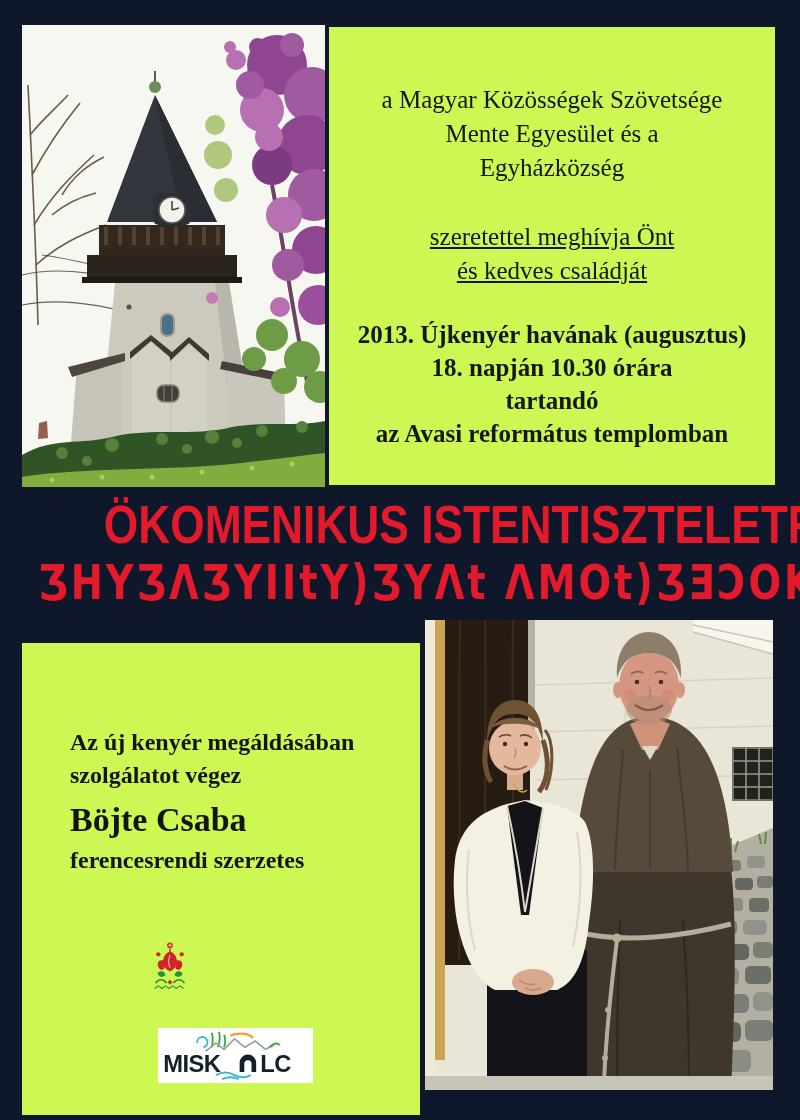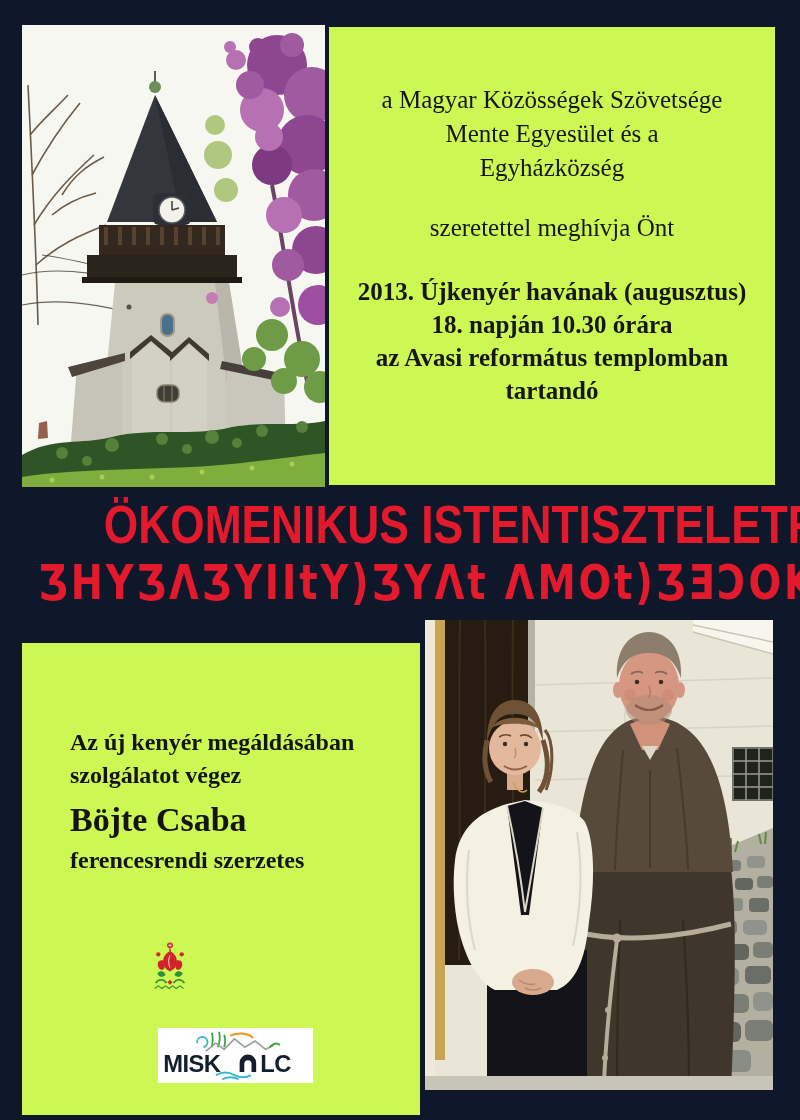--- a/index.html
+++ b/index.html
@@ -4,21 +4,21 @@
 <style>
   html,body{margin:0;padding:0;background:#ffffff;}
   .page{position:relative;width:800px;height:1120px;background:#0f172a;overflow:hidden;
         font-family:"Liberation Serif","DejaVu Serif",serif;}
 
   
   .photo-top{position:absolute;left:22px;top:25px;width:303px;height:462px;overflow:hidden;}
   .panel-top{position:absolute;left:329px;top:27px;width:446px;height:458px;background:#cdf752;
              text-align:center;color:#161616;}
   .invite-block{margin-top:56px;font-size:25px;line-height:34px;}
-  .greeting-block{margin-top:26px;font-size:25px;line-height:34px;}
+  .greeting-block{margin-top:35px;font-size:25px;line-height:34px;text-decoration:underline;}
   .event-block{margin-top:30px;font-size:25px;line-height:33px;font-weight:bold;}
 
   
   .headline{position:absolute;left:22px;top:498px;width:751px;text-align:center;white-space:nowrap;}
   .headline-inner{display:inline-block;transform:scaleX(0.82);transform-origin:50% 50%;
       font-family:"Liberation Sans","DejaVu Sans",sans-serif;font-weight:bold;font-size:54px;
       line-height:52px;color:#e21a2c;letter-spacing:0px;}
   .rovas{position:absolute;left:22px;top:556px;width:751px;text-align:center;white-space:nowrap;}
   .rovas-inner{display:inline-block;transform:scale(0.96,1.22);transform-origin:50% 40%;
       font-family:"DejaVu Sans",sans-serif;font-weight:bold;font-size:40px;line-height:50px;
@@ -166,26 +166,27 @@
   </div>
 
   <div class="panel-top">
     <div class="invite-block">
       <div>a Magyar Közösségek Szövetsége</div>
       <div>Mente Egyesület és a</div>
       <div>Egyházközség</div>
     </div>
     <div class="greeting-block">
       <div>szeretettel meghívja Önt</div>
+      <div>és kedves családját</div>
     </div>
     <div class="event-block">
       <div>2013. Újkenyér havának (augusztus)</div>
       <div>18. napján 10.30 órára</div>
+      <div>tartandó</div>
       <div>az Avasi református templomban</div>
-      <div>tartandó</div>
     </div>
   </div>
 
   <div class="headline">
     <span class="headline-inner">ÖKOMENIKUS ISTENTISZTELETRE</span>
   </div>
   <div class="rovas">
     <span class="rovas-inner">ƷHYƷΛƷYIItY)ƷYΛt ΛMOt)ƷƎƆOK</span>
   </div>
 

